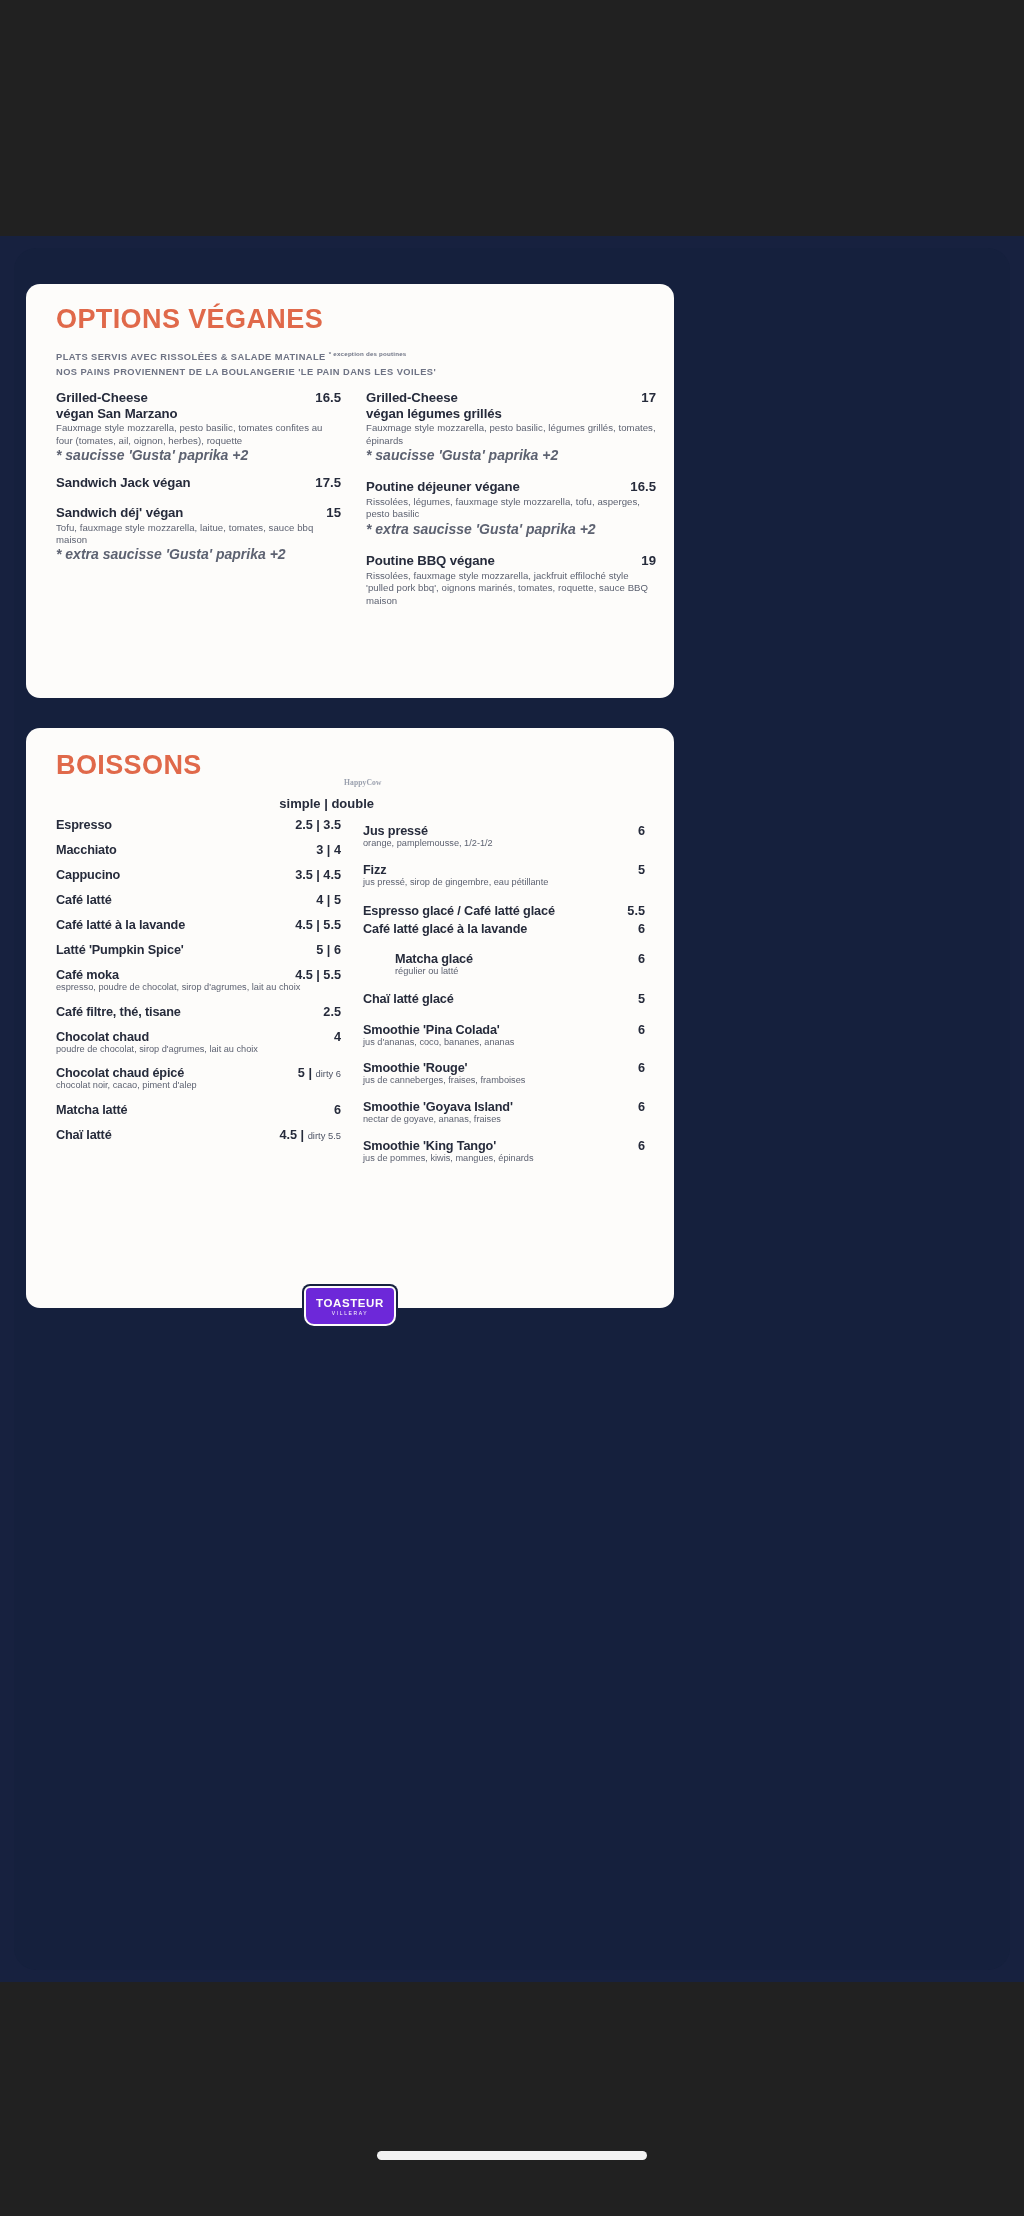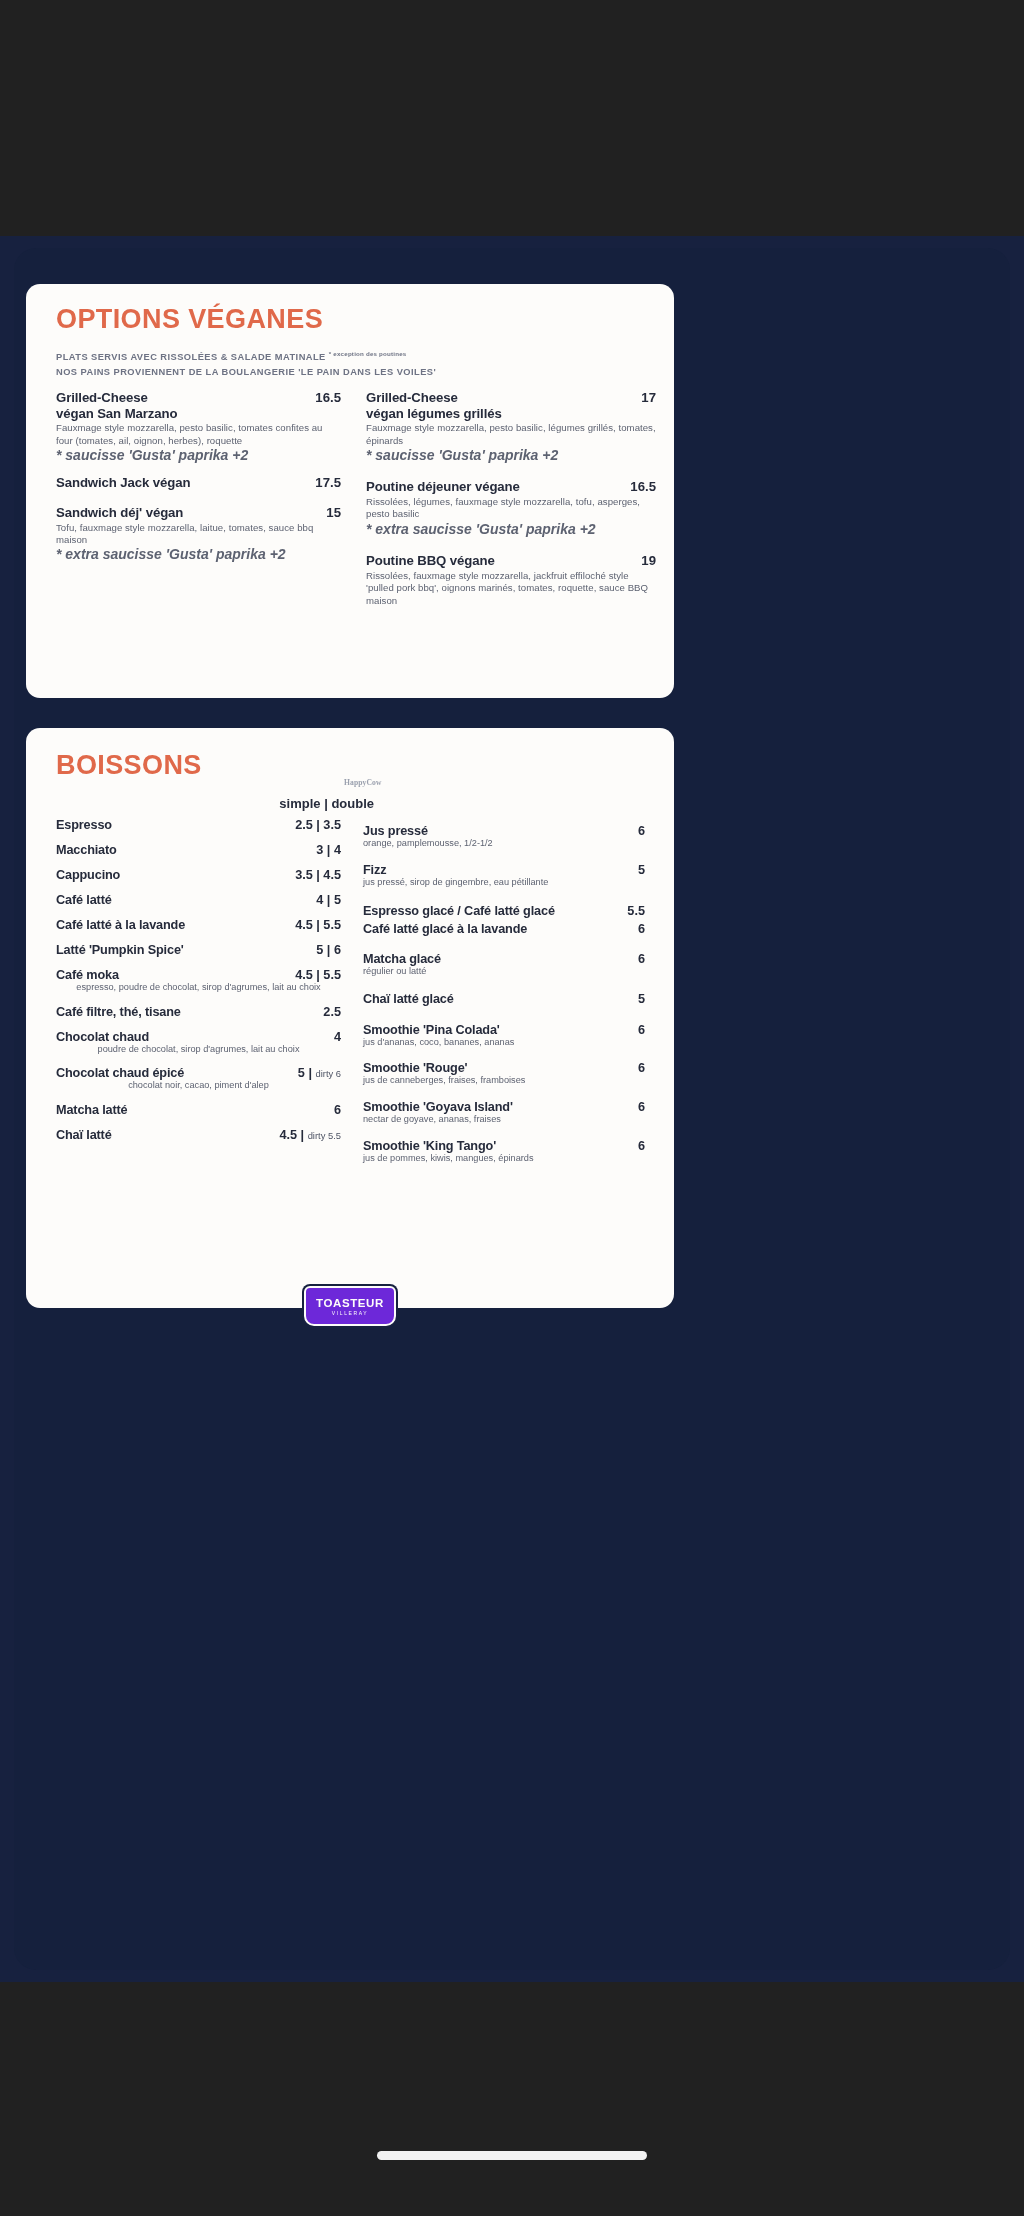--- a/index.html
+++ b/index.html
@@ -52,21 +52,21 @@
   
   .hdr-dbl { position:absolute; right:300px; top:68px; font-size:13px; font-weight:bold; color:#262b3b; }
   .cafe-note { position:absolute; left:337px; top:42px; width:270px;
     font-size:11.4px; line-height:16px; color:#3a4052; letter-spacing:-0.1px; }
   .cafe-note .plus { color:#e0694a; }
   .cafe-note .nouv { color:#e0694a; font-size:7.6px; vertical-align:super; font-style:italic; }
   .happycow { position:absolute; left:318px; top:50px; font-size:7.6px; font-weight:bold;
     color:#9aa0ae; font-family:"Liberation Serif", serif; letter-spacing:0.1px; }
 
   .dcol { position:absolute; }
-  .dcol-l { left:30px; top:90px; width:285px;text-align:center; }
+  .dcol-l { left:30px; top:90px; width:285px; }
   .dcol-r { left:337px; top:96px; width:282px; }
 
   .drow { position:relative; margin-bottom:11px; }
   .drow-head { display:flex; justify-content:space-between; align-items:baseline; }
   .d-name { font-size:12.7px; font-weight:bold; color:#262b3b; letter-spacing:-0.15px; }
   .d-price { font-size:12.7px; font-weight:bold; color:#262b3b; white-space:nowrap; padding-left:8px; }
   .d-price .dirty { font-size:9.4px; font-weight:normal; color:#4d5364; }
   .d-desc { font-size:9.2px; line-height:11.6px; color:#5d6271; margin-top:0px; }
 
   .logo { position:absolute; left:50%; transform:translateX(-50%); bottom:-20px;
@@ -271,21 +271,21 @@
           <div class="d-name">Espresso glacé / Café latté glacé</div>
           <div class="d-price">5.5</div>
         </div>
       </div>
       <div class="drow" style="margin-bottom:16px;">
         <div class="drow-head">
           <div class="d-name">Café latté glacé à la lavande</div>
           <div class="d-price">6</div>
         </div>
       </div>
-      <div class="drow" style="margin-bottom:14px;">
+      <div class="drow" style="margin-bottom:14px;margin-left:32px;">
         <div class="drow-head">
           <div class="d-name">Matcha glacé</div>
           <div class="d-price">6</div>
         </div>
         <div class="d-desc">régulier ou latté</div>
       </div>
       <div class="drow" style="margin-bottom:17px;">
         <div class="drow-head">
           <div class="d-name">Chaï latté glacé</div>
           <div class="d-price">5</div>

